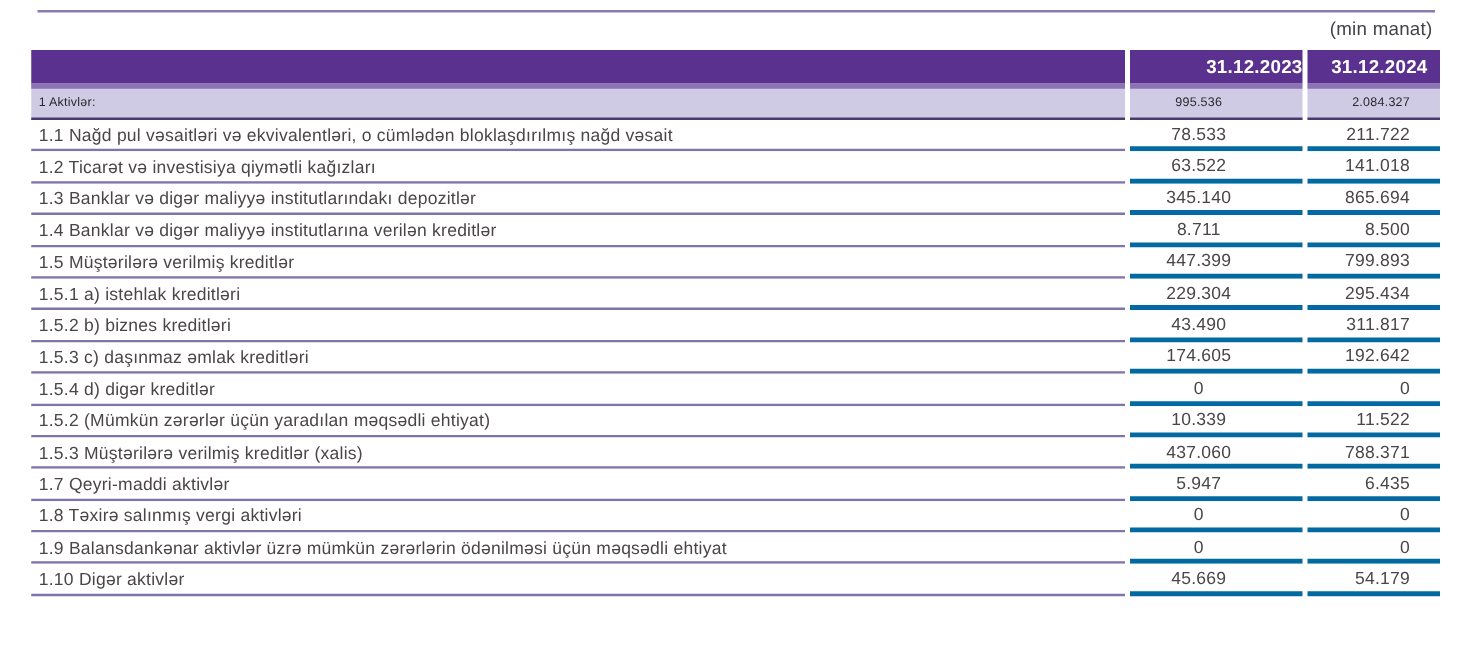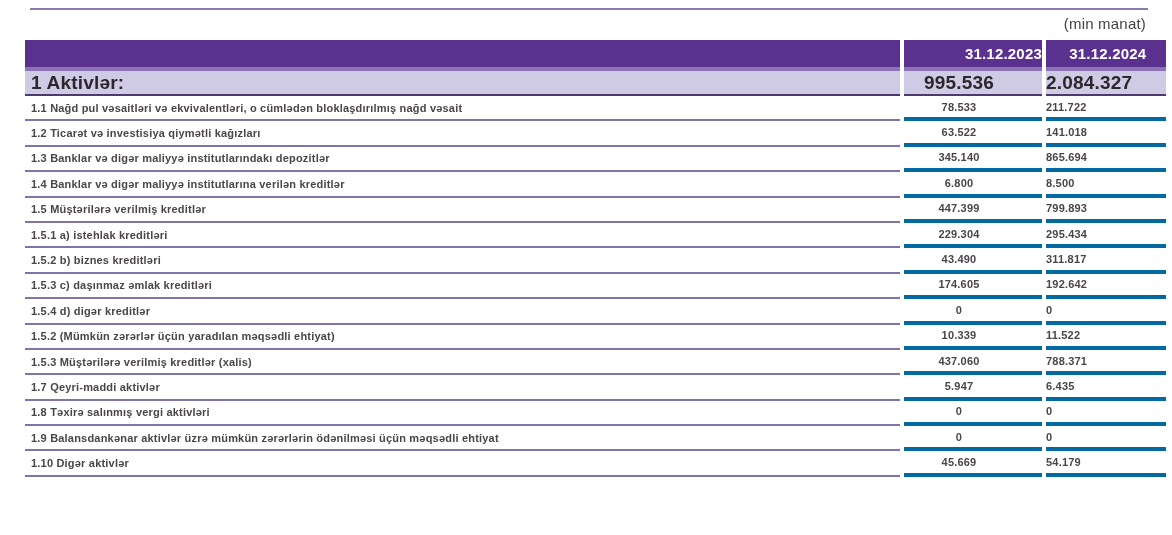--- a/index.html
+++ b/index.html
@@ -43,62 +43,61 @@
   }
   col.c-label  { width: 875px; }
   col.c-v2023  { width: 138px; }
   col.c-v2024  { width: 106px; }
 
   th, td {
     padding: 0;
     margin: 0;
     box-sizing: border-box;
     vertical-align: middle;
-    font-size: 11px;
+    font-size: 14px;
     letter-spacing: 0.2px;
     white-space: nowrap;
     overflow: hidden;
-    font-weight: bold;
   }
 
   
   thead th {
     height: 27px;
     background: #5b318f;
     color: #ffffff;
     font-weight: bold;
     font-size: 15px;
   }
   thead th.num-2023 { text-align: right; }
-  thead th.num-2024 { text-align: right; padding-right: 20px; }
+  thead th.num-2024 { text-align: right; padding-right: 10px; }
 
   
   tr.total-row td {
     height: 29px;
     background: #d0cbe5;
     border-top: 4px solid #8c73b3;
     border-bottom: 2px solid #4b3a6e;
-    font-weight: bold;
-    font-size: 19px;
+    font-weight: normal;
+    font-size: 10px;
     color: #2b272c;
     margin-left: 20px;
   }
   tr.total-row td.lbl { padding-left: 6px; }
 
   
   tbody tr.data-row td {
     height: 25.4px;
     color: #4b4549;
     background: #ffffff;
   }
   tbody tr.data-row td.lbl { border-bottom: 2px solid #8174a8; padding-left: 6px; }
   tbody tr.data-row td.num { border-bottom: 4px solid #0369a1; }
 
   td.num-2023 { text-align: center; padding-right: 28px; }
-  td.num-2024 { text-align: left; padding-right: 34px; }
+  td.num-2024 { text-align: right; padding-right: 24px; }
 </style>
 </head>
 <body>
 
 <div class="page">
 
   <div class="top-rule"></div>
 
   <div class="unit-note">(min manat)</div>
 
@@ -132,21 +131,21 @@
         <td class="num num-2023">63.522</td>
         <td class="num num-2024">141.018</td>
       </tr>
       <tr class="data-row">
         <td class="lbl">1.3 Banklar və digər maliyyə institutlarındakı depozitlər</td>
         <td class="num num-2023">345.140</td>
         <td class="num num-2024">865.694</td>
       </tr>
       <tr class="data-row">
         <td class="lbl">1.4 Banklar və digər maliyyə institutlarına verilən kreditlər</td>
-        <td class="num num-2023">6.800</td>
+        <td class="num num-2023">8.711</td>
         <td class="num num-2024">8.500</td>
       </tr>
       <tr class="data-row">
         <td class="lbl">1.5 Müştərilərə verilmiş kreditlər</td>
         <td class="num num-2023">447.399</td>
         <td class="num num-2024">799.893</td>
       </tr>
       <tr class="data-row">
         <td class="lbl">1.5.1 a) istehlak kreditləri</td>
         <td class="num num-2023">229.304</td>

